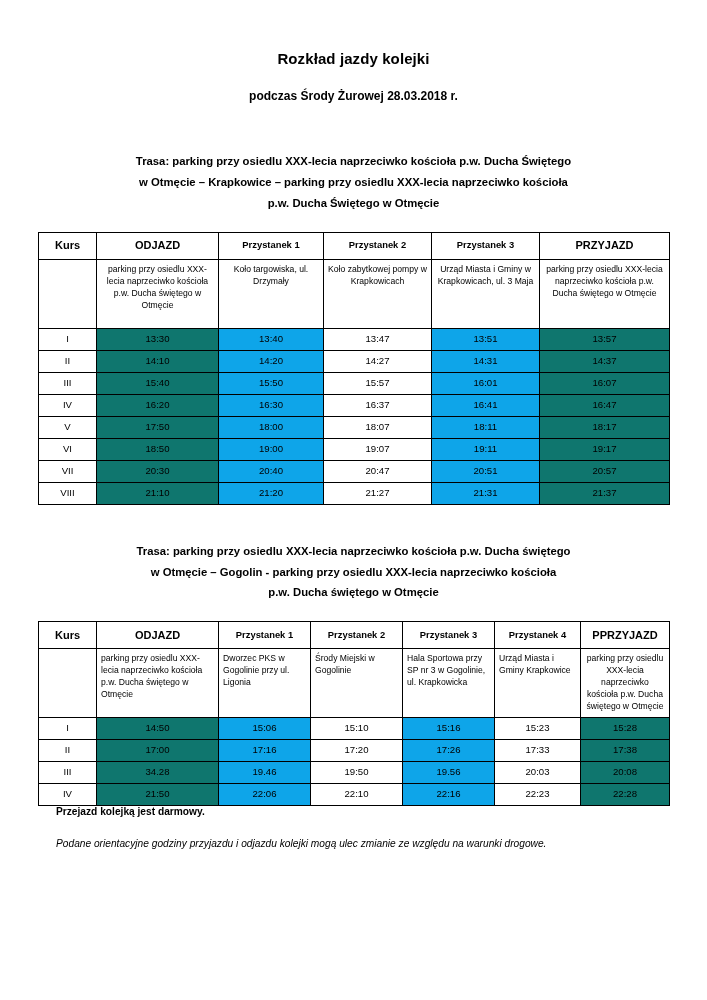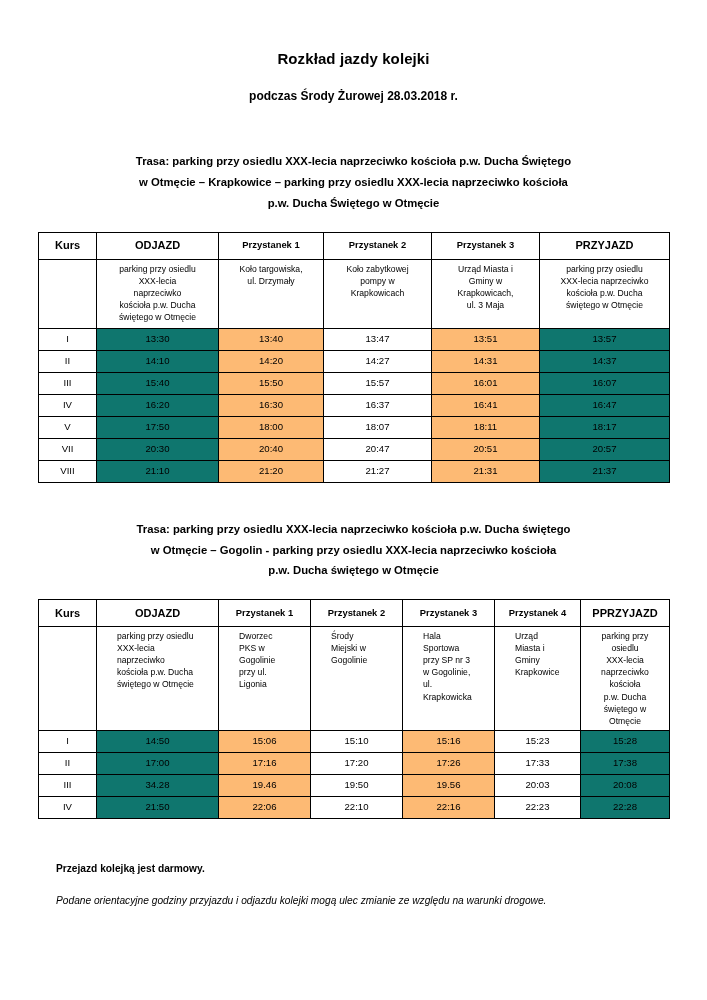--- a/index.html
+++ b/index.html
@@ -68,34 +68,33 @@
   }
   table.sched thead th.head-sub {
     font-weight: bold;
     font-size: 9.4px;
     height: 22px;
   }
   table.sched tbody td.desc {
     height: 62px;
     font-size: 8.6px;
     line-height: 1.4;
-    padding: 3px 20px;
+    padding: 3px 4px;
     vertical-align: top;
   }
   table.sched tbody tr.times td {
     height: 17px;
     font-size: 9.6px;
   }
   .c-blue   { background: #0f766e; }
-  .c-pink   { background: #fdba74; }
+  .c-pink   { background: #0ea5e9; }
   .c-white  { background: #ffffff; }
   .t2 .desc { height: 88px; }
   .t2 .desc.just { text-align: left; }
   .footer-note {
-    margin-top: 44px;
     font-size: 10.2px;
     font-weight: bold;
     padding-left: 18px;
   }
   .footer-text {
     margin-top: 18px;
     font-size: 10.2px;
     line-height: 1.75;
     padding-left: 18px;
     padding-right: 40px;
@@ -177,20 +176,28 @@
         <td class="c-pink">16:41</td>
         <td class="c-blue">16:47</td>
       </tr>
       <tr class="times">
         <td class="c-white">V</td>
         <td class="c-blue">17:50</td>
         <td class="c-pink">18:00</td>
         <td class="c-white">18:07</td>
         <td class="c-pink">18:11</td>
         <td class="c-blue">18:17</td>
+      </tr>
+      <tr class="times">
+        <td class="c-white">VI</td>
+        <td class="c-blue">18:50</td>
+        <td class="c-pink">19:00</td>
+        <td class="c-white">19:07</td>
+        <td class="c-pink">19:11</td>
+        <td class="c-blue">19:17</td>
       </tr>
       <tr class="times">
         <td class="c-white">VII</td>
         <td class="c-blue">20:30</td>
         <td class="c-pink">20:40</td>
         <td class="c-white">20:47</td>
         <td class="c-pink">20:51</td>
         <td class="c-blue">20:57</td>
       </tr>
       <tr class="times">

